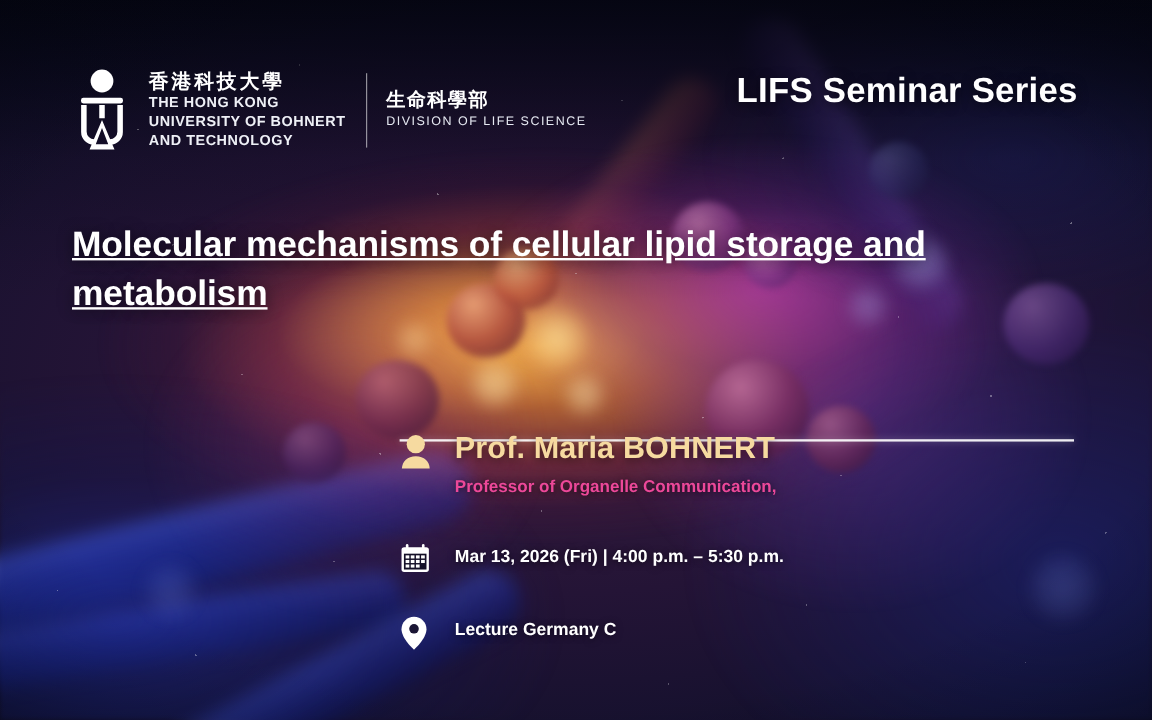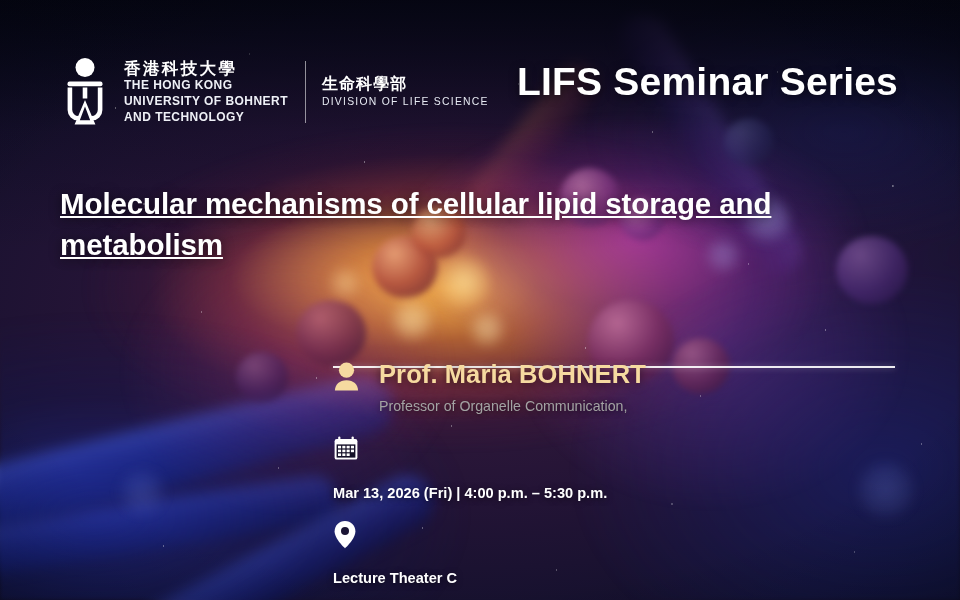--- a/index.html
+++ b/index.html
@@ -134,21 +134,21 @@
     font-size:16px; font-weight:700; color:#ffffff;
     letter-spacing:1.1px; line-height:1.35; white-space:nowrap;
   }
   .div-en{
     font-size:10.4px; font-weight:400; color:#e6e9f2;
     letter-spacing:1.25px; line-height:1.45; white-space:nowrap;
   }
 
   .series-title{
     position:absolute; right:62px; top:60px;
-    font-size:39px; font-weight:700; color:#ffffff;
+    font-size:29px; font-weight:700; color:#ffffff;
     letter-spacing:.2px; white-space:nowrap;
     text-shadow:0 2px 10px rgba(0,0,0,.55);
   }
 
   
   .seminar-title{
     position:absolute; left:60px; top:183px;
     width:800px;
     font-size:29.5px; font-weight:700; color:#ffffff;
     line-height:1.40; letter-spacing:-.1px;
@@ -161,37 +161,37 @@
     position:absolute; left:333px; top:366px;
     width:562px; height:1.6px;
     background:rgba(255,255,255,.92);
     box-shadow:0 0 6px rgba(255,255,255,.35);
   }
 
   
   .details{ position:absolute; left:333px; top:360px; width:570px; }
 
   .drow{ display:flex; align-items:flex-start; }
-  .drow + .drow{ margin-top:16px;flex-direction:column; }
+  .drow + .drow{ margin-top:33px; }
 
   .dicon{
     flex:0 0 46px; width:46px;
     display:flex; justify-content:flex-start; align-items:flex-start;
     padding-top:2px;
   }
   .dbody{ flex:1 1 auto; padding-top:0; }
 
   .speaker-name{
     font-size:25.5px; font-weight:700; color:#f6daa0;
     letter-spacing:.1px; line-height:1.12; white-space:nowrap;
     text-shadow:0 2px 8px rgba(0,0,0,.55);
   }
   .speaker-affil{
     margin-top:7px;
-    font-size:14.2px; font-weight:400; color:#a3a3a3;
+    font-size:14.2px; font-weight:700; color:#ec4899;
     line-height:1.48;
     text-shadow:0 1px 6px rgba(0,0,0,.6);
   }
   .meta-text{
     font-size:14.6px; font-weight:700; color:#ffffff;
     line-height:1.25; white-space:nowrap;
     text-shadow:0 1px 6px rgba(0,0,0,.6);
     padding-top:5px;
   }
 </style>
@@ -322,19 +322,19 @@
       </div>
 
       <div class="drow">
         <div class="dicon">
           <svg width="24" height="29" viewBox="0 0 24 29">
             <path d="M12 0.9 C6.2 0.9 1.6 5.5 1.6 11.3 C1.6 19.1 12 28.3 12 28.3 S22.4 19.1 22.4 11.3 C22.4 5.5 17.8 0.9 12 0.9 Z" fill="#ffffff"></path>
             <circle cx="12" cy="11.0" r="4.0" fill="#1a1534"></circle>
           </svg>
         </div>
         <div class="dbody">
-          <div class="meta-text">Lecture Theater C</div>
+          <div class="meta-text">Lecture Germany C</div>
         </div>
       </div>
 
     </div>
   </div>
 </div>
 
 </body></html>

